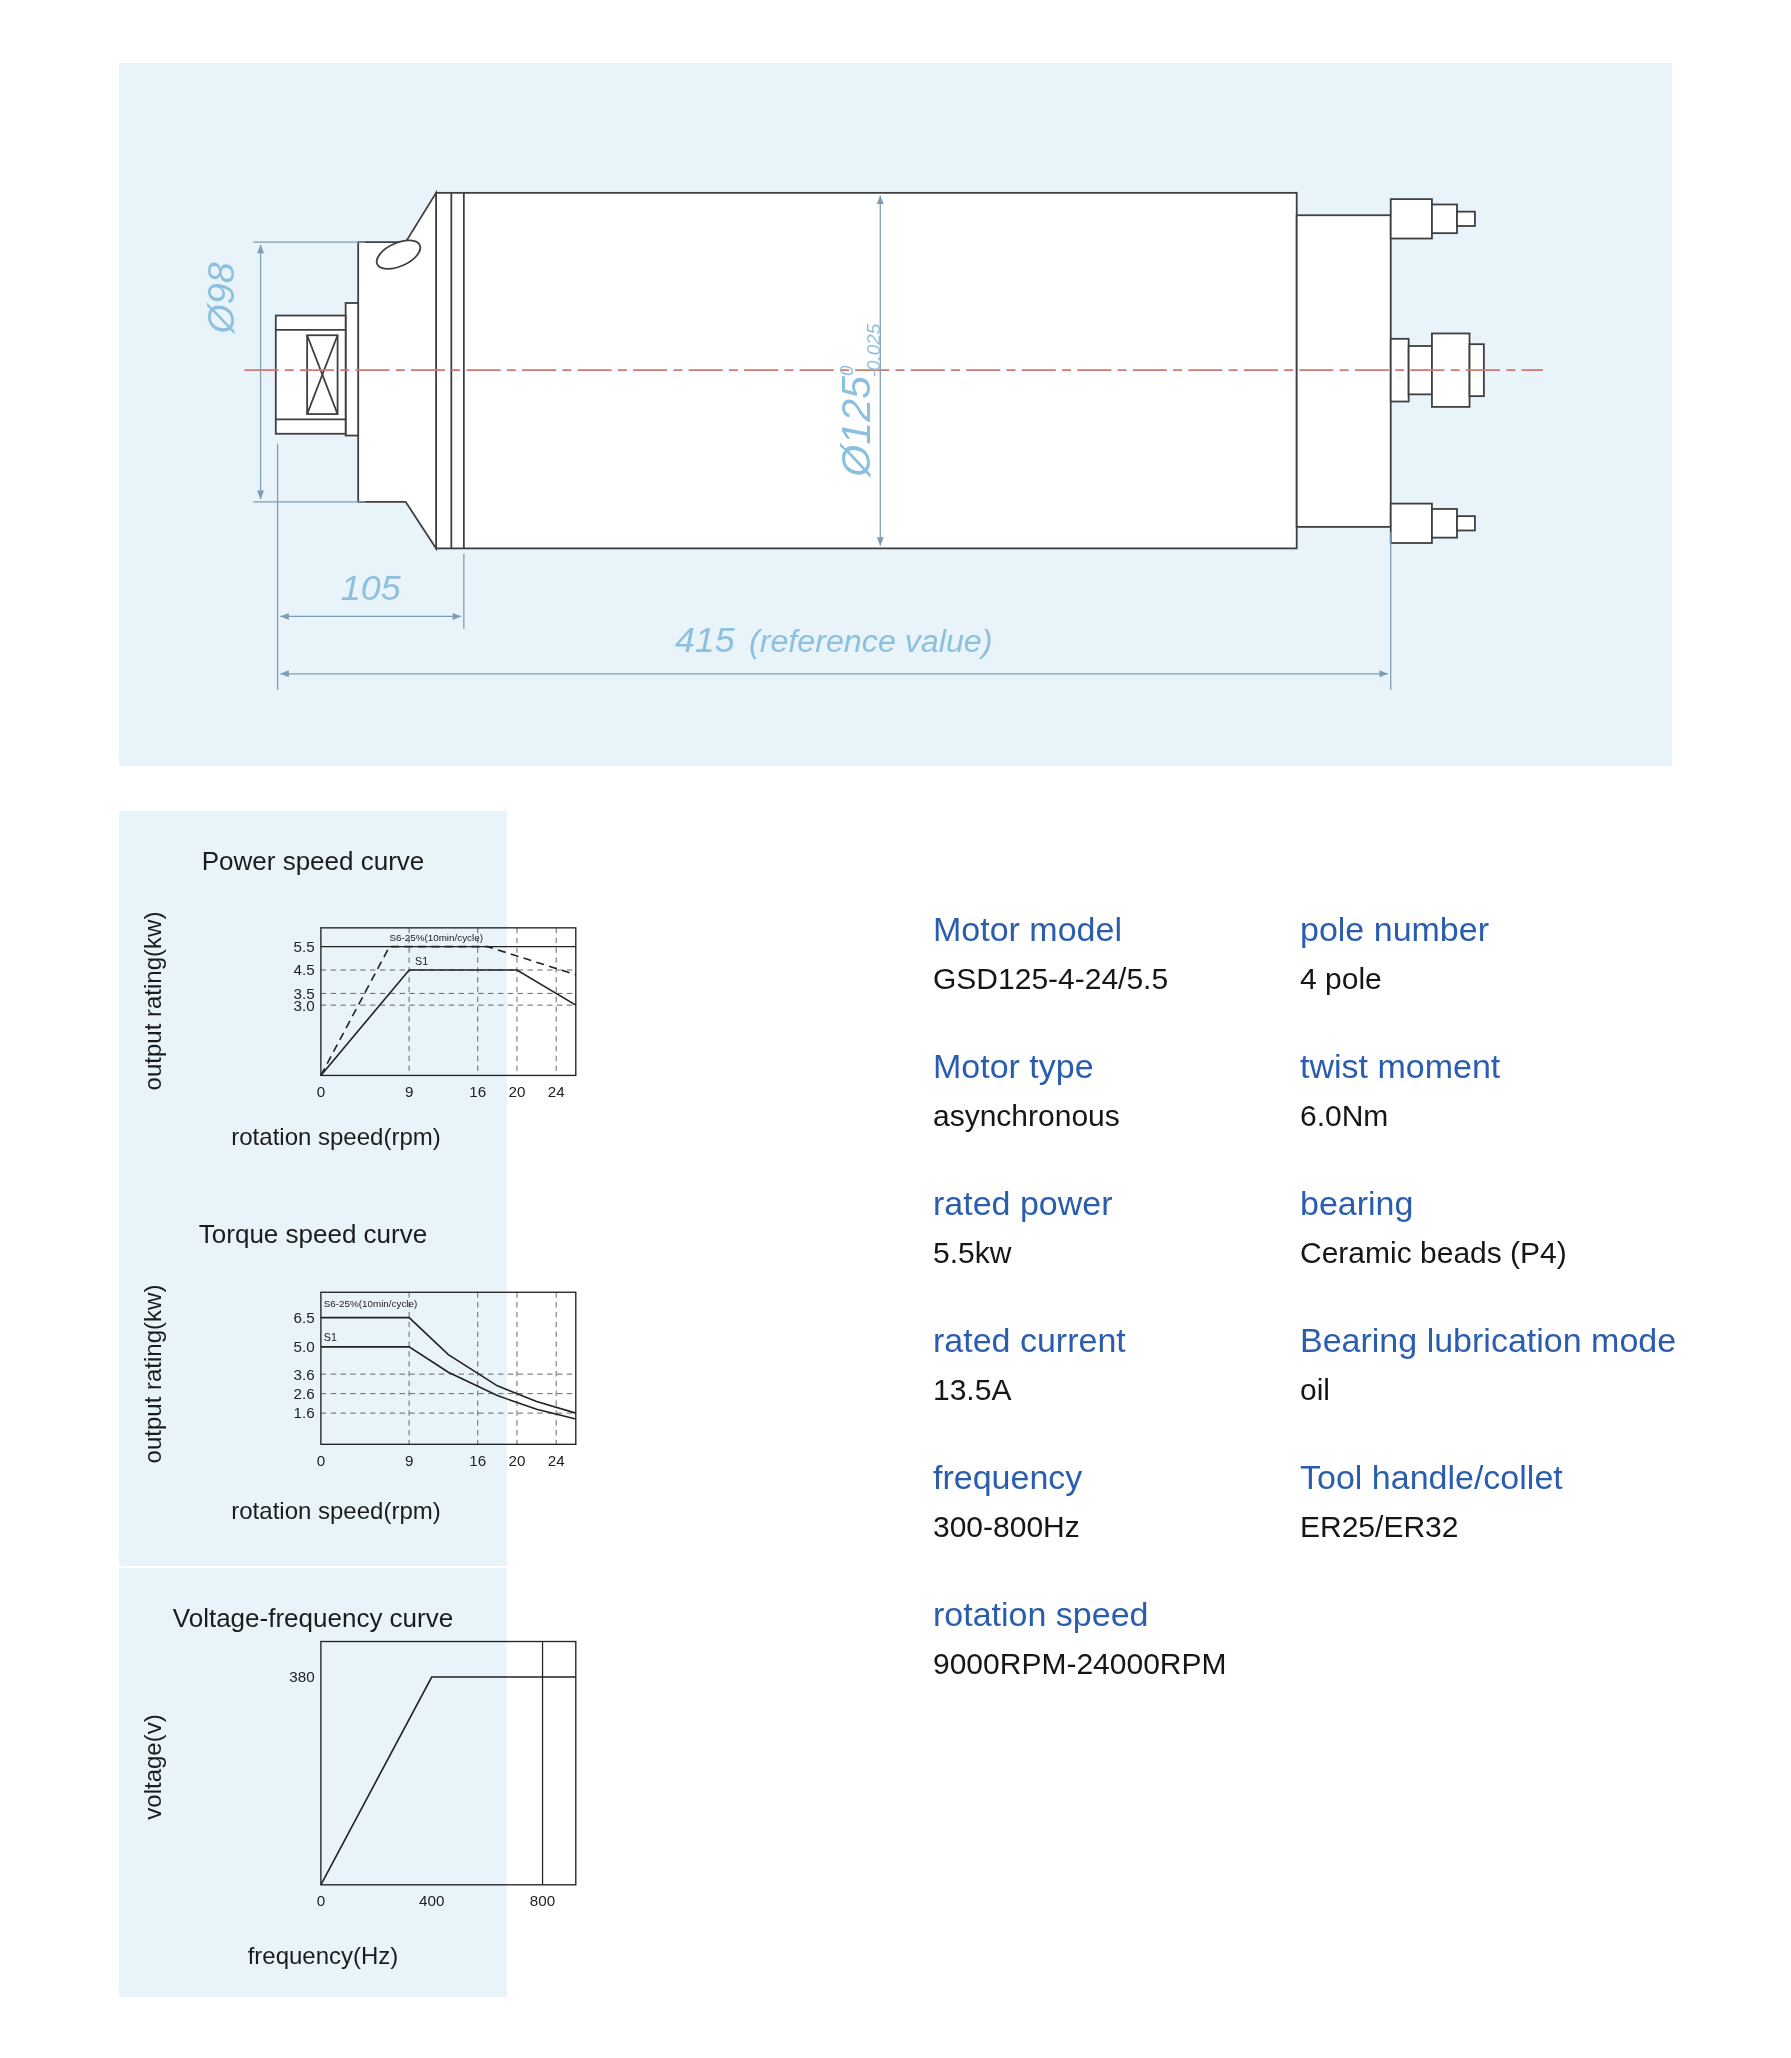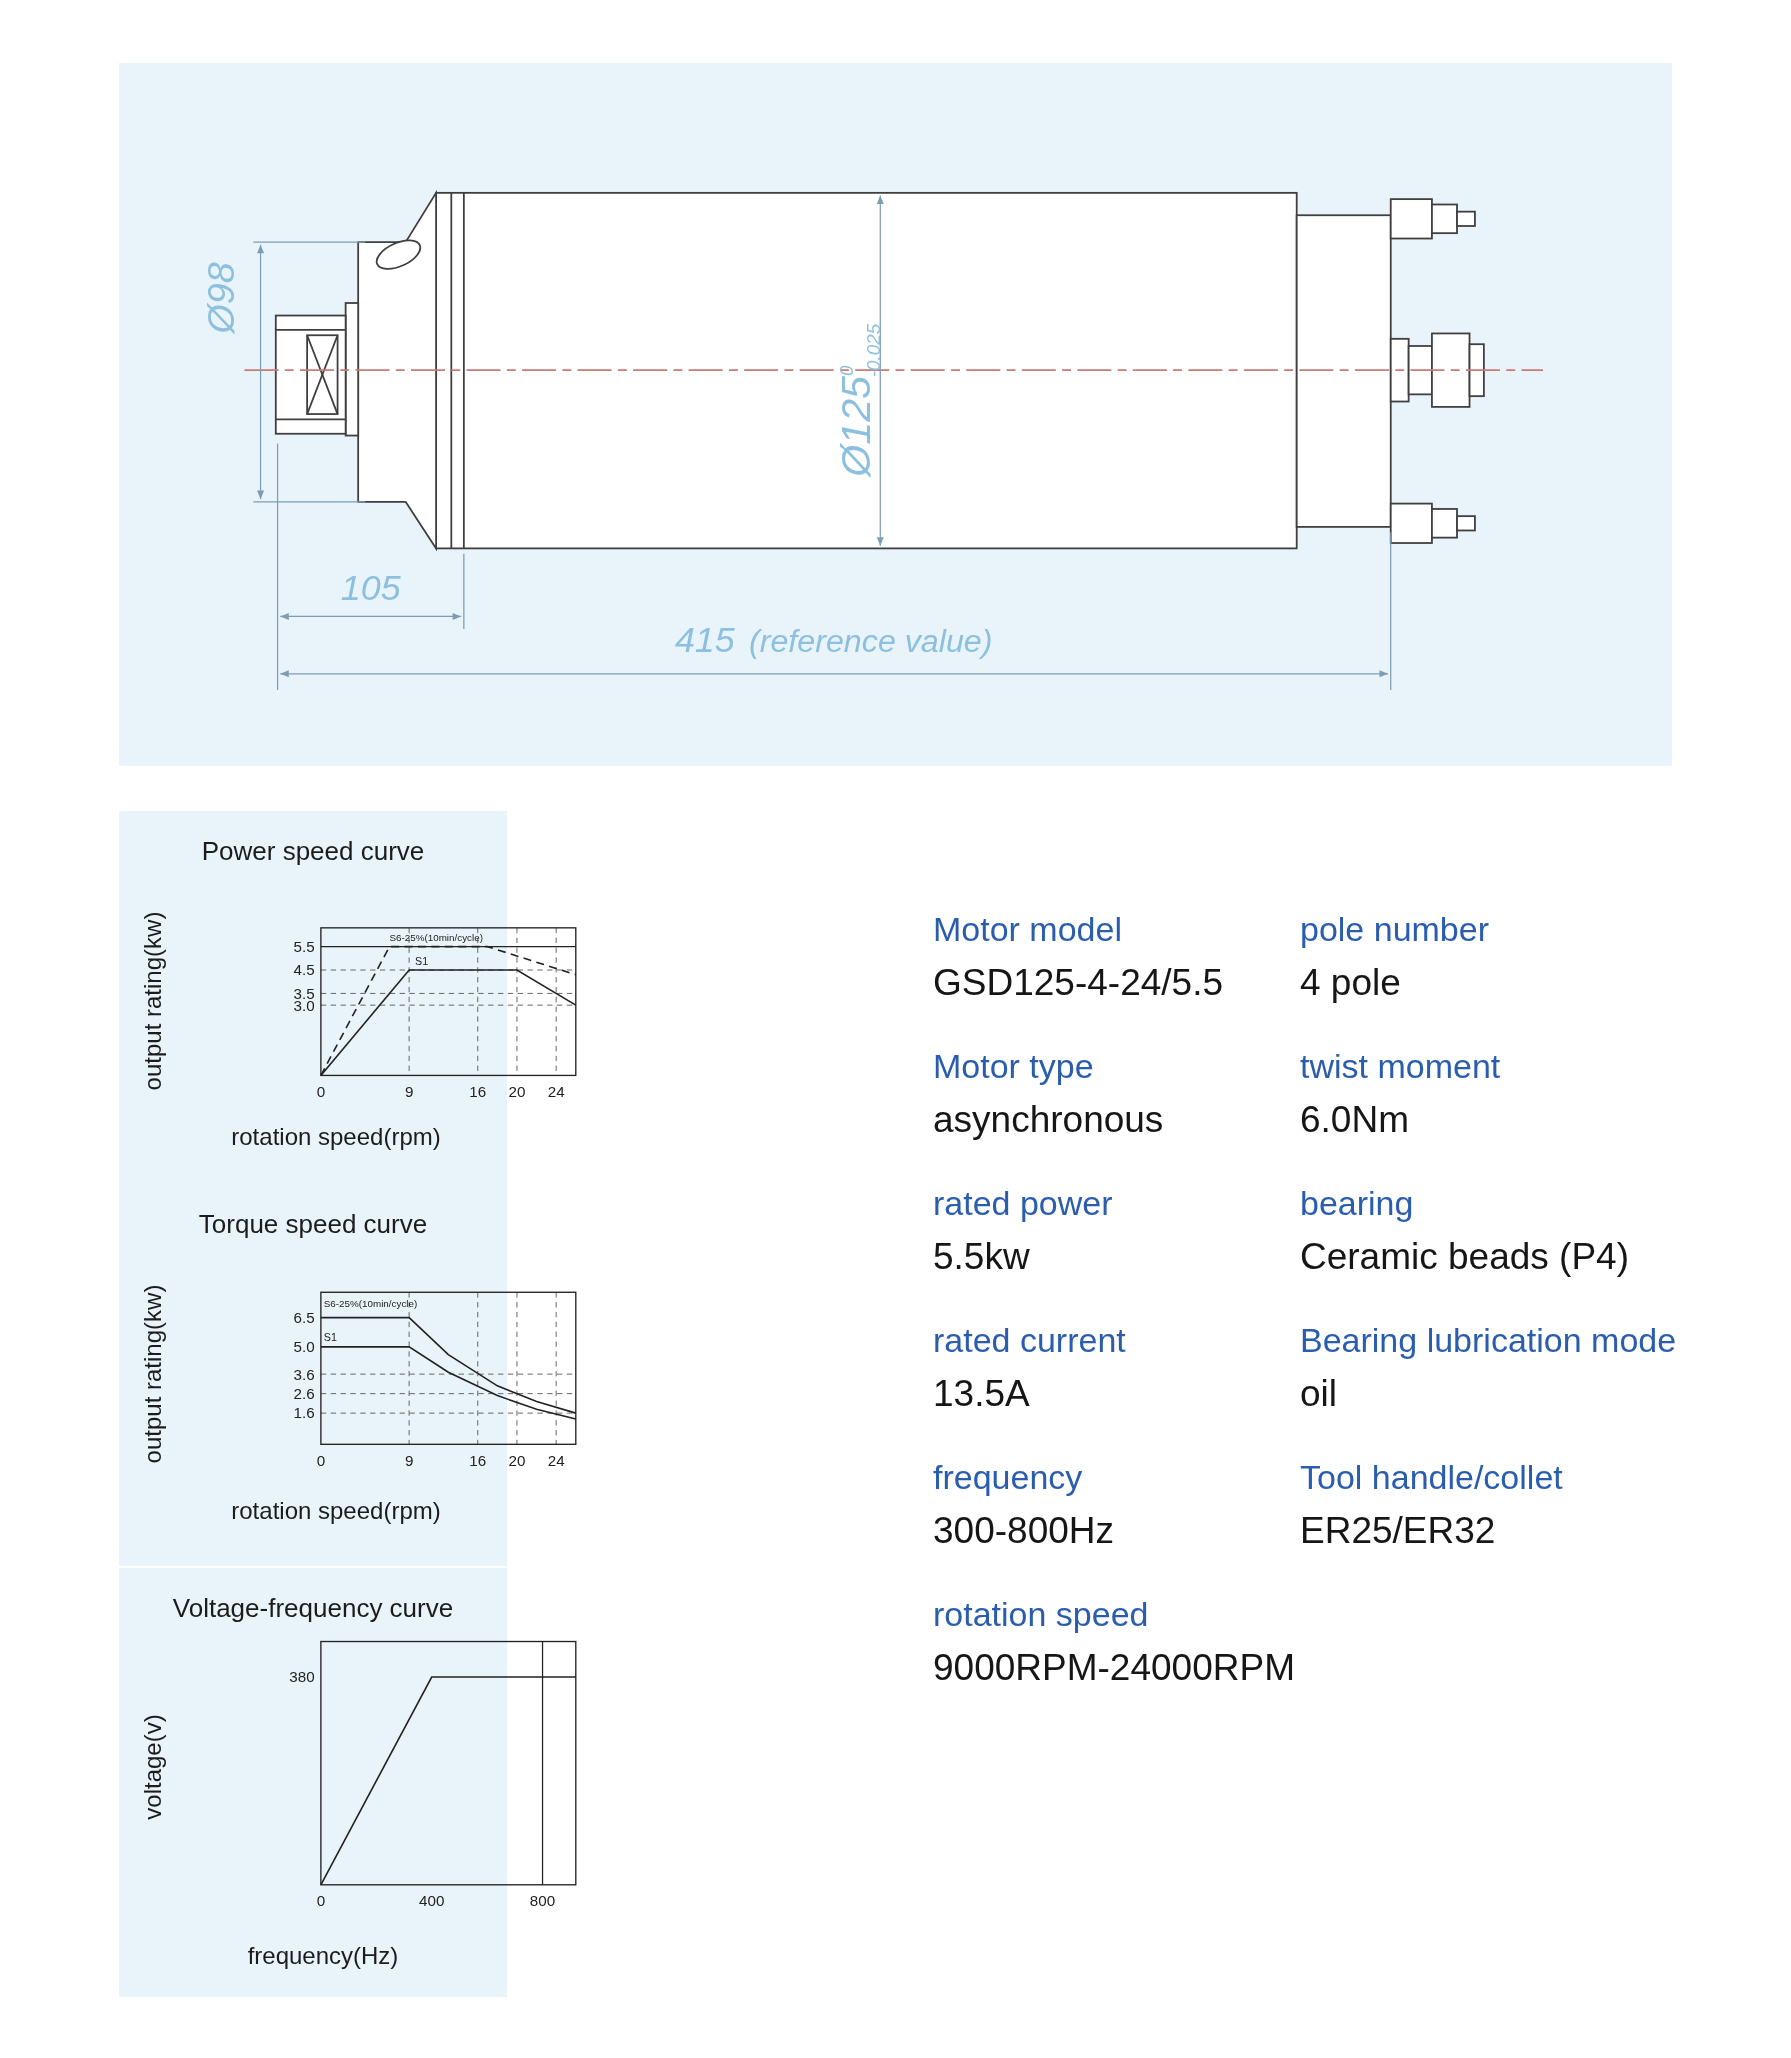--- a/index.html
+++ b/index.html
@@ -1,29 +1,29 @@
 <!DOCTYPE html>
 <html style="font-size:14.3px"><head>
 <meta charset="utf-8">
 <style>
   html,body{margin:0;padding:0;background:#fff;}
   body{font-family:"Liberation Sans", sans-serif;}
   .page{position:relative;width:1791px;height:2058px;background:#ffffff;overflow:hidden;}
   .panel{position:absolute;left:119px;width:388px;background:#e9f3fa;}
   .drawing-panel{position:absolute;left:119px;top:63px;width:1553px;height:703px;background:#e9f3fa;}
   .drawing-panel svg{display:block;}
-  .chart-title{margin:0;padding-top:25px;text-align:center;font-size:26px;font-weight:400;color:#1c1c1c;}
+  .chart-title{margin:0;padding-top:35px;text-align:center;font-size:26px;font-weight:400;color:#1c1c1c;}
   .ylabel{position:absolute;left:34px;transform:translate(-50%,-50%) rotate(-90deg);white-space:nowrap;font-size:24px;color:#1c1c1c;}
   .xlabel{position:absolute;transform:translateX(-50%);white-space:nowrap;font-size:24px;color:#1c1c1c;margin-left:16px;}
   svg.chart{position:absolute;overflow:visible;}
   svg.chart text, .drawing-panel svg text{font-family:"Liberation Sans", sans-serif;}
   .spec-col{position:absolute;top:910px;margin-left:48px;}
   .spec-item{height:137px;}
   .spec-label{font-size:34px;color:#2b5daf;white-space:nowrap;}
-  .spec-value{font-size:37px;color:#161616;margin-top:12.5px;white-space:nowrap;}
+  .spec-value{font-size:30px;color:#161616;margin-top:12.5px;white-space:nowrap;}
 </style>
 </head>
 <body>
 
 <div class="page">
 
   <div class="drawing-panel">
     <svg viewBox="0 0 1734 785" width="1553" height="703">
       <defs>
         <marker id="arr" viewBox="0 0 10 10" refX="9" refY="5" markerWidth="8" markerHeight="8" orient="auto-start-reverse">

